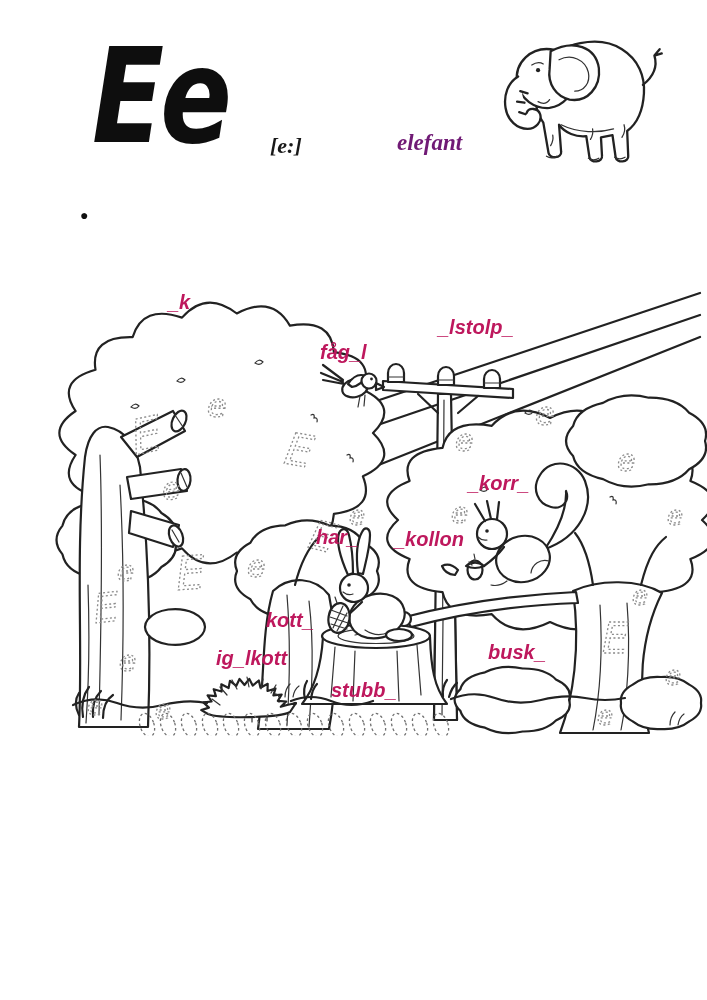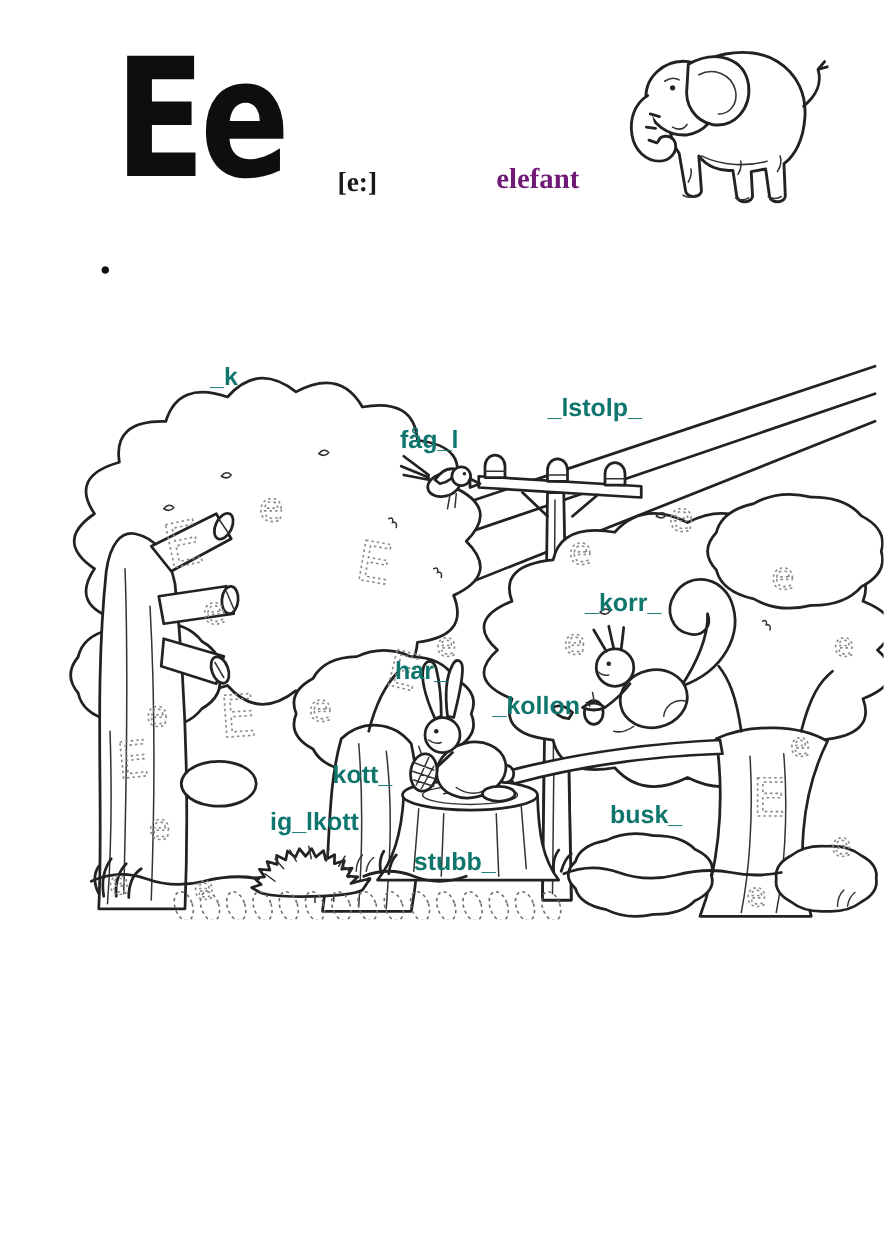--- a/index.html
+++ b/index.html
@@ -1,34 +1,34 @@
 <!DOCTYPE html>
 <html><head>
 <meta charset="utf-8">
 <style>
   html,body{margin:0;padding:0;background:#fff;}
   .page{position:relative;width:707px;height:736px;background:#fff;overflow:hidden;
-        font-family:"Liberation Sans",sans-serif;color:#141414;}
+        font-family:"Liberation Sans",sans-serif;color:#141414;font-style:italic;}
   
   .big-letter{position:absolute;left:92px;top:30px;font-family:"DejaVu Sans",sans-serif;
               font-weight:bold;font-size:132px;line-height:1;letter-spacing:-5px;color:#0e0e0e;
               transform:scaleX(0.80);transform-origin:0 0;}
   .pron{position:absolute;left:270px;top:133px;font-family:"Liberation Serif",serif;
         font-weight:bold;font-size:22px;color:#181818;}
   .headword{position:absolute;left:397px;top:130px;font-family:"Liberation Serif",serif;
             font-weight:bold;font-size:23px;color:#701a75;}
   #elephant{position:absolute;left:495px;top:22px;}
   
   .bullet{position:absolute;left:80px;top:207px;font-size:14px;color:#111;}
   .instr{position:absolute;left:105px;top:202px;width:535px;font-size:17.5px;
          line-height:27px;color:#161616;}
   .instr .ja{text-align:justify;text-align-last:justify;}
   
   #scene{position:absolute;left:55px;top:285px;overflow:visible;}
-  .scene-label{position:absolute;font-weight:bold;font-size:20px;color:#0f766e;
+  .scene-label{position:absolute;font-weight:bold;font-size:20px;color:#be185d;
                font-family:"Liberation Sans",sans-serif;white-space:nowrap;}
   .ink{stroke:#222;stroke-width:2.2;fill:none;stroke-linecap:round;stroke-linejoin:round;}
   .inkf{stroke:#222;stroke-width:2.2;fill:#fff;stroke-linejoin:round;stroke-linecap:round;}
   .thin{stroke:#333;stroke-width:1.2;fill:none;stroke-linecap:round;}
   .cloud{fill:#fff;stroke:#222;stroke-width:2.2;stroke-linejoin:round;}
   .trace-letter{fill:none;stroke:#8c8c8c;stroke-width:1.3;stroke-dasharray:2,2.4;
                 font-family:"DejaVu Sans",sans-serif;}
   .trace-stroke{fill:none;stroke:#6f6f6f;stroke-width:1.3;stroke-dasharray:2.6,2.6;}
   
   #practice{position:absolute;left:100px;top:819px;overflow:visible;}
@@ -281,18 +281,18 @@
         <text x="145" y="95" font-size="46" class="pe-dot">e</text>
       </g>
   </svg>
 
   <div class="page-number">8</div>
 <div class="scene-label" style="left: 168px; top: 291px;">_k</div>
     <div class="scene-label" style="left: 438px; top: 316px;">_lstolp_</div>
     <div class="scene-label" style="left: 320px; top: 341px;">fåg_l</div>
     <div class="scene-label" style="left: 468px; top: 472px;">_korr_</div>
     <div class="scene-label" style="left: 316px; top: 526px;">har_</div>
-    <div class="scene-label" style="left: 394px; top: 554px;">_kollon</div>
+    <div class="scene-label" style="left: 394px; top: 528px;">_kollon</div>
     <div class="scene-label" style="left: 266px; top: 593px; margin-top: 16px;">kott_</div>
     <div class="scene-label" style="left: 216px; top: 647px;">ig_lkott</div>
     <div class="scene-label" style="left: 488px; top: 641px;">busk_</div>
     <div class="scene-label" style="left: 331px; top: 679px;">stubb_</div>
   </div>
 
 </body></html>

